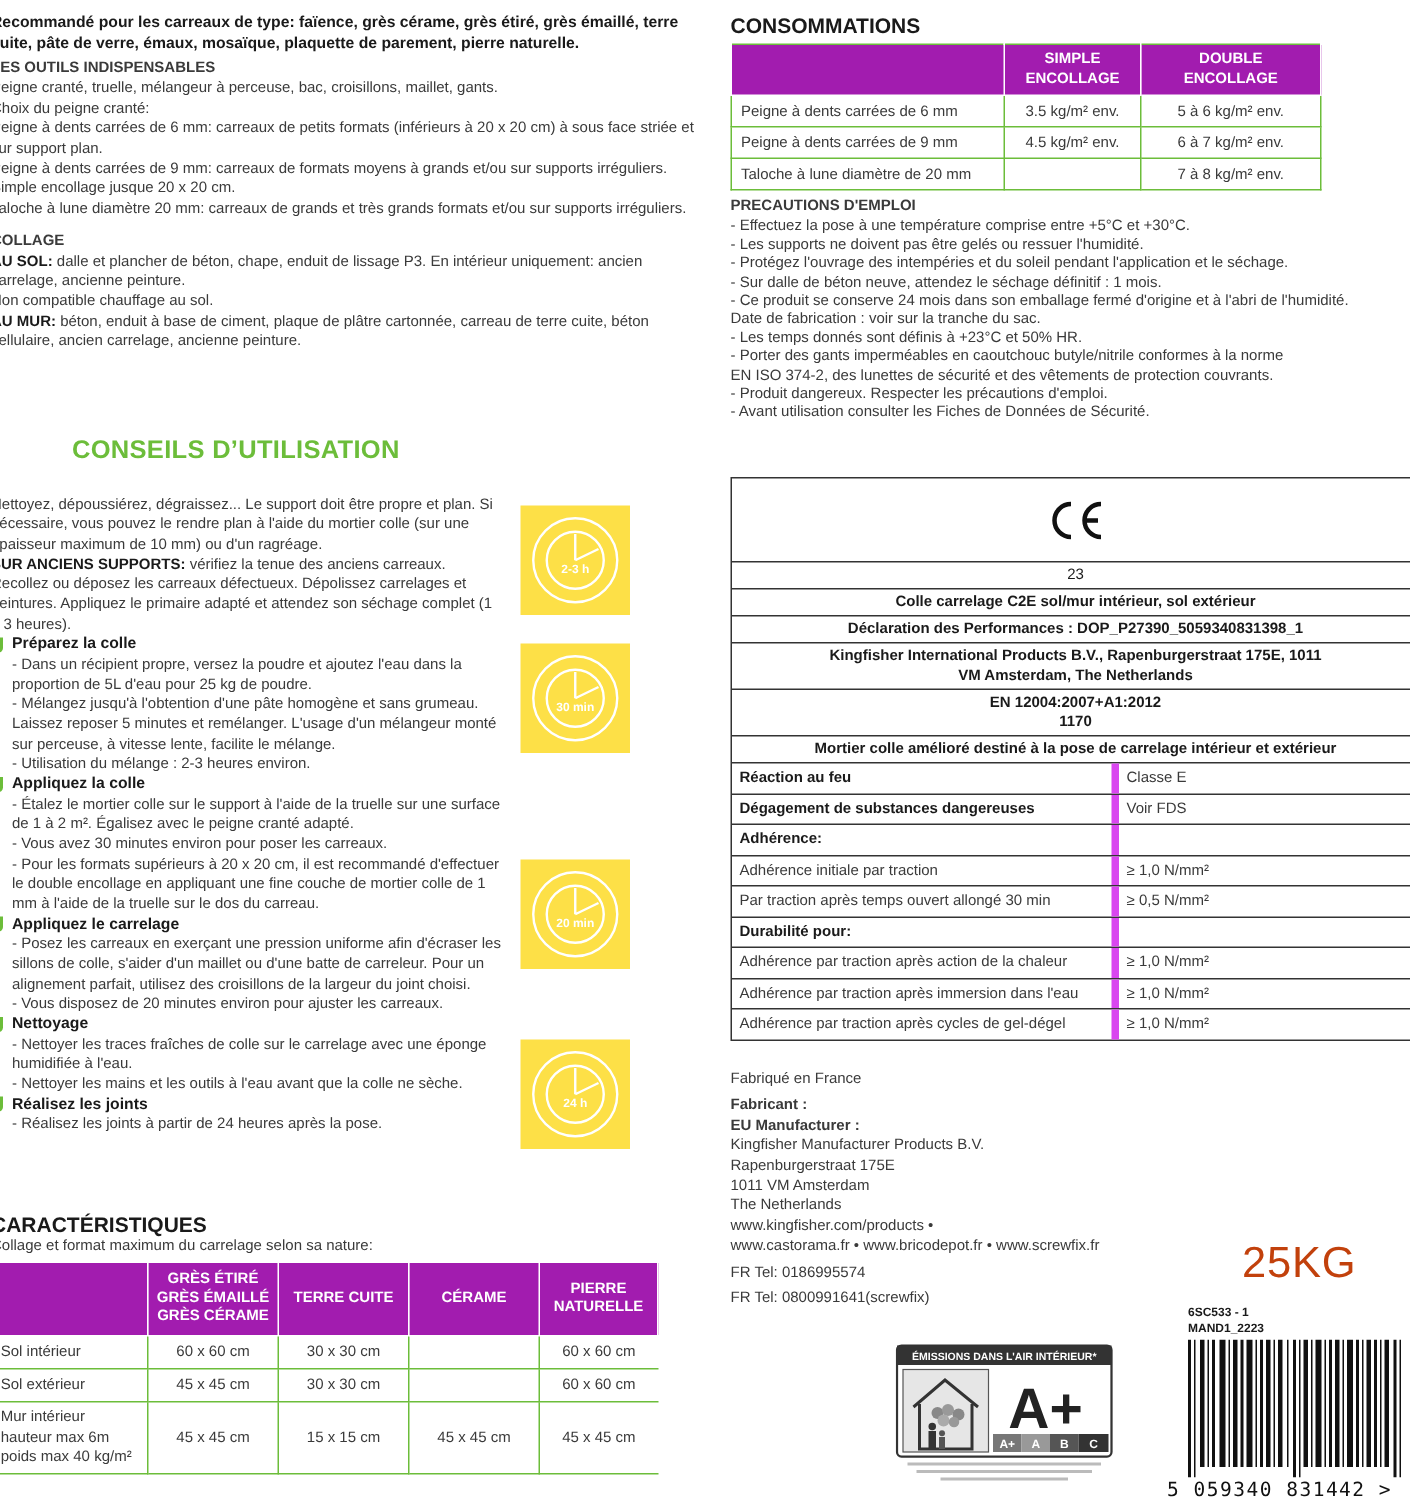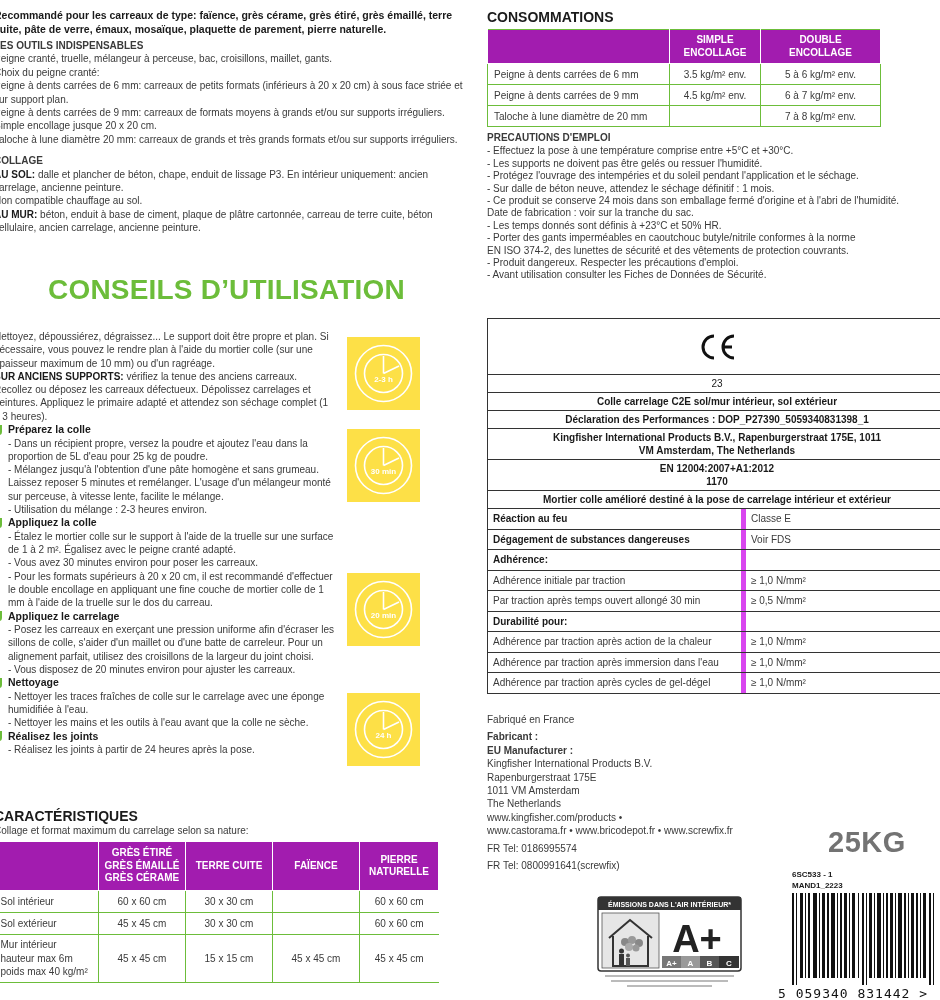--- a/index.html
+++ b/index.html
@@ -9,21 +9,21 @@
   .abs { position: absolute; }
   .txt { font-size: 10px; line-height: 13.3px; color: #3a3a3a; }
   .b { font-weight: bold; color: #1a1a1a; }
   .hdr { font-weight: bold; font-size: 14px; color: #1a1a1a; text-transform: uppercase; }
 
   
   #intro { left: -6px; top: 8px; width: 470px; }
   #intro .lead { font-weight: bold; font-size: 10.5px; line-height: 14px; color: #1a1a1a; }
   #intro p { font-size: 10px; line-height: 13.4px; color: #3a3a3a; }
 
-  #conseils-title { left: 48px; top: 274px; font-size: 28px; font-weight: bold; color: #6cbd3a; letter-spacing: 0.2px; }
+  #conseils-title { left: 48px; top: 290px; font-size: 17px; font-weight: bold; color: #6cbd3a; letter-spacing: 0.2px; }
 
   #conseils { left: -6px; top: 330px; width: 340px; }
   #conseils p { font-size: 10px; line-height: 13.3px; color: #3a3a3a; }
   .step-title { font-weight: bold; color: #1a1a1a; font-size: 10.5px; line-height: 13.5px; display: flex; align-items: center; }
   .step-mark { display: inline-block; width: 8px; height: 10px; background: #6cbd3a; border-radius: 0 0 3px 3px; margin-right: 6px; margin-left: 0; }
   .step-body { padding-left: 14px; }
 
   .clock-tile { position: absolute; left: 347px; width: 73px; height: 73px; background: #fde047; }
   .clock-tile svg { width: 73px; height: 73px; }
 
@@ -50,21 +50,21 @@
   #ce .ce-mark { height: 56px; display: flex; align-items: center; justify-content: center; border-bottom: 1px solid #333; }
   #ce .grid { display: flex; border-bottom: 1px solid #333; }
   #ce .grid:last-child { border-bottom: none; }
   #ce .grid .k { width: 258px; border-right: 5px solid #d946ef; font-size: 10px; color: #3a3a3a; padding: 3px 5px; line-height: 13.5px; }
   #ce .grid .v { flex: 1; font-size: 10px; color: #3a3a3a; padding: 3px 5px; line-height: 13.5px; }
   #ce .grid .k.b { color: #1a1a1a; font-weight: bold; }
 
   #fab { left: 487px; top: 713px; width: 300px; }
   #fab p { font-size: 10px; line-height: 13.4px; color: #3a3a3a; }
 
-  #weight { left: 828px; top: 826px; font-size: 29px; font-weight: bold; color: #737373; letter-spacing: 0.5px; }
+  #weight { left: 828px; top: 826px; font-size: 29px; font-weight: normal; color: #c2410c; letter-spacing: 0.5px; }
   #codes { left: 792px; top: 869px; font-size: 8px; font-weight: bold; color: #1a1a1a; line-height: 11px; }
   #barcode { left: 792px; top: 893px; width: 148px; height: 95px; }
   #barcode-num { left: 778px; top: 986px; font-size: 13px; color: #111; letter-spacing: 1px; font-family: "DejaVu Sans Mono", monospace; }
 
   #emissions { left: 597px; top: 896px; width: 145px; height: 96px; }
 </style>
 </head>
 <body>
 
 <div id="intro" class="abs">
@@ -176,21 +176,21 @@
 
 <div id="carac" class="abs">
   <p class="hdr">CARACTÉRISTIQUES</p>
   <p class="txt" style="margin-bottom:5px;">Collage et format maximum du carrelage selon sa nature:</p>
   <table class="green">
     <tbody>
         <tr style="height:48px;">
       <th style="width:104px;"></th>
       <th style="width:87px;"><span>GRÈS ÉTIRÉ</span><br><span>GRÈS ÉMAILLÉ</span><br><span>GRÈS CÉRAME</span></th>
       <th style="width:87px;">TERRE CUITE</th>
-      <th style="width:87px;">FAÏENCE</th>
+      <th style="width:87px;">CÉRAME</th>
       <th><span>PIERRE</span><br><span>NATURELLE</span></th>
     </tr>
     <tr style="height:22px;">
       <td>Sol intérieur</td>
       <td>60 x 60 cm</td>
       <td>30 x 30 cm</td>
       <td></td>
       <td>60 x 60 cm</td>
     </tr>
     <tr style="height:22px;">
@@ -302,21 +302,21 @@
   <div class="grid">
       <div class="k">Adhérence par traction après cycles de gel-dégel</div>
       <div class="v">≥ 1,0 N/mm²</div>
     </div>
 </div>
 
 <div id="fab" class="abs">
   <p style="margin-bottom:4px;">Fabriqué en France</p>
   <p class="b">Fabricant :</p>
   <p class="b">EU Manufacturer :</p>
-  <p>Kingfisher International Products B.V.</p>
+  <p>Kingfisher Manufacturer Products B.V.</p>
   <p>Rapenburgerstraat 175E</p>
   <p>1011 VM Amsterdam</p>
   <p>The Netherlands</p>
   <p>www.kingfisher.com/products •</p>
   <p>www.castorama.fr • www.bricodepot.fr • www.screwfix.fr</p>
   <p style="margin-top:4px;">FR Tel: 0186995574</p>
   <p style="margin-top:4px;">FR Tel: 0800991641(screwfix)</p>
 </div>
 
 <div id="emissions" class="abs">

